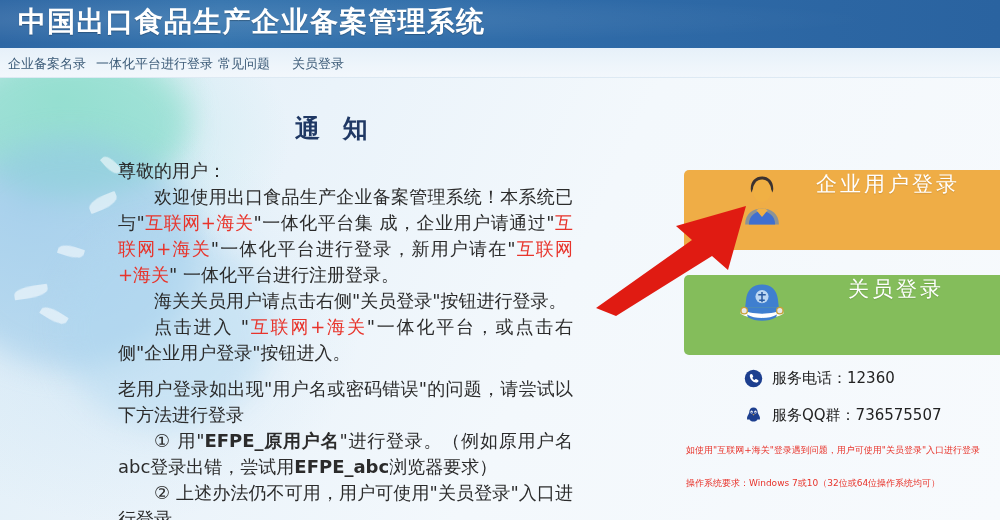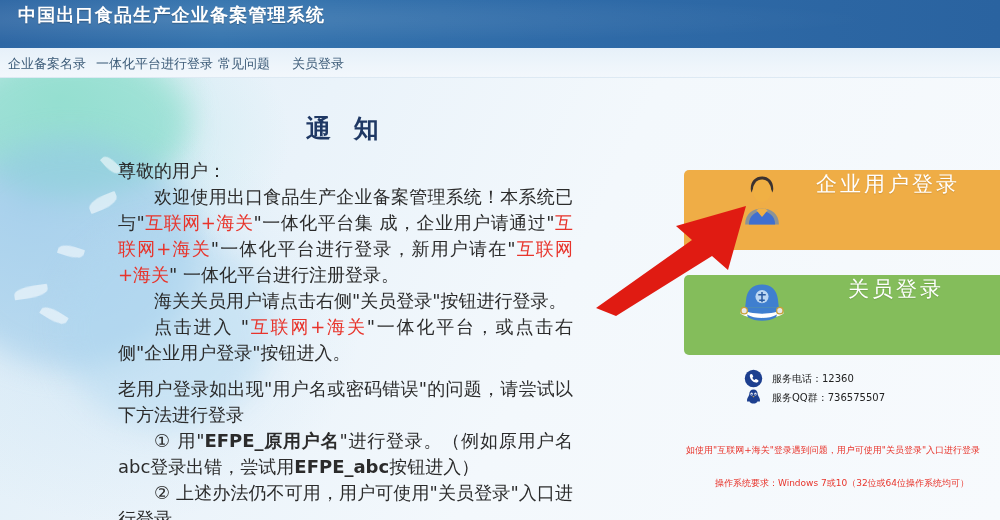--- a/index.html
+++ b/index.html
@@ -22,21 +22,21 @@
     background: linear-gradient(90deg,#2e67a4 0%,#3574ae 22%,#2f6ba8 55%,#2a63a0 100%);
     overflow: hidden;
   }
   .header:after {
     content: ""; position: absolute; left: 0; top: 0;
     width: 100%; height: 100%;
     background: radial-gradient(ellipse at 18% 40%, rgba(255,255,255,.10) 0%, rgba(255,255,255,0) 60%);
   }
   .hdr-title {
     position: absolute; left: 18px; top: 3px;
-    font-size: 18px; font-weight: bold; color: #ffffff;
+    font-size: 28px; font-weight: bold; color: #ffffff;
     letter-spacing: 1.2px;
     text-shadow: 0 1px 1px rgba(0,0,0,.25);
     z-index: 2;
     font-family: Liberation Mono, monospace;
   }
   .hdr-sub {
     position: absolute; left: 18px; top: 30px;
     font-size: 11px; color: #d8e7f5; letter-spacing: .2px;
     z-index: 2;
   }
@@ -74,21 +74,21 @@
     filter: blur(.4px);
   }
   .blob {
     position: absolute;
     border-radius: 50%;
     filter: blur(14px);
   }
 
   
   .notice-title {
-    position: absolute; left: 306px; top: 112px;
+    position: absolute; left: 295px; top: 112px;
     font-size: 25px; font-weight: bold; color: #1f3864;
     letter-spacing: 7px;
   }
   .notice-body {
     position: absolute; left: 118px; top: 158px;
     width: 455px;
     font-size: 18px; line-height: 26px; color: #2b2b2b;
     text-align: justify;
   }
   .notice-body p { margin: 0; }
@@ -109,34 +109,34 @@
     font-size: 21px; color: #ffffff; letter-spacing: 3px;
     font-weight: normal;
     text-shadow: 0 1px 1px rgba(0,0,0,.12);
   }
   .btn-icon { width: 60px; height: 60px; margin-left: 48px; margin-right: 24px; flex: none; }
 
   
   .contact {
     position: absolute; left: 744px;
     display: flex; align-items: center; gap: 9px;
-    font-size: 10px; color: #222;
+    font-size: 15px; color: #222;
   }
   .c1 { top: 369px; }
-  .c2 { top: 388px; }
+  .c2 { top: 406px; }
   .contact-icon { width: 19px; height: 19px; flex: none; }
 
   
   .foot-note {
     position: absolute; left: 686px; width: 312px;
     color: #e8342b; font-size: 9px; line-height: 13px;
     white-space: nowrap;
   }
   .fn1 { top: 444px; }
-  .fn2 { top: 477px; text-align: center; }
+  .fn2 { top: 477px; }
   .fn3 { top: 493px; }
 
   
   .arrow { position: absolute; left: 596px; top: 196px; width: 180px; height: 120px; }
 </style>
 </head>
 <body>
 
 <div id="page">
 
@@ -163,21 +163,21 @@
   </div>
 
   <div class="notice-title">通 知</div>
 
   <div class="notice-body">
     <p>尊敬的用户：</p>
     <p class="ind"><span>欢迎使用出口食品生产企业备案管理系统！本系统已与"</span><span class="hl">互联网+海关</span><span>"一体化平台集 成，企业用户请通过"</span><span class="hl">互联网+海关</span><span>"一体化平台进行登录，新用户请在"</span><span class="hl">互联网+海关</span><span>" 一体化平台进行注册登录。</span></p>
     <p class="ind">海关关员用户请点击右侧"关员登录"按钮进行登录。</p>
     <p class="ind"><span>点击进入 "</span><span class="hl">互联网+海关</span><span>"一体化平台，或点击右侧"企业用户登录"按钮进入。</span></p>
     <p style="margin-top:10px">老用户登录如出现"用户名或密码错误"的问题，请尝试以下方法进行登录</p>
-    <p class="ind"><span>① 用"</span><span class="bold">EFPE_原用户名</span><span>"进行登录。（例如原用户名abc登录出错，尝试用</span><span class="bold">EFPE_abc</span><span>按钮进入）</span></p>
+    <p class="ind"><span>① 用"</span><span class="bold">EFPE_原用户名</span><span>"进行登录。（例如原用户名abc登录出错，尝试用</span><span class="bold">EFPE_abc</span><span>浏览器要求）</span></p>
     <p class="ind">② 上述办法仍不可用，用户可使用"关员登录"入口进行登录。</p>
   </div>
 
   <div class="btn btn-enterprise">
     <svg class="btn-icon" viewBox="0 0 64 64">
       <path d="M20 20c0-8 5-13 12-13s12 5 12 13c0 2-1 4-1 4l-3-7s-9 2-16-1l-3 8s-1-2-1-4z" fill="#3b3230"></path>
       <ellipse cx="32" cy="22" rx="10" ry="12" fill="#f0b044"></ellipse>
       <path d="M14 58c0-11 8-17 18-17s18 6 18 17z" fill="#8c9396"></path>
       <path d="M18 58c0-9 7-14 14-14s14 5 14 14z" fill="#3f6fd0"></path>
       <path d="M26 43l6 7 6-7-3-2h-6z" fill="#f0b044"></path>

